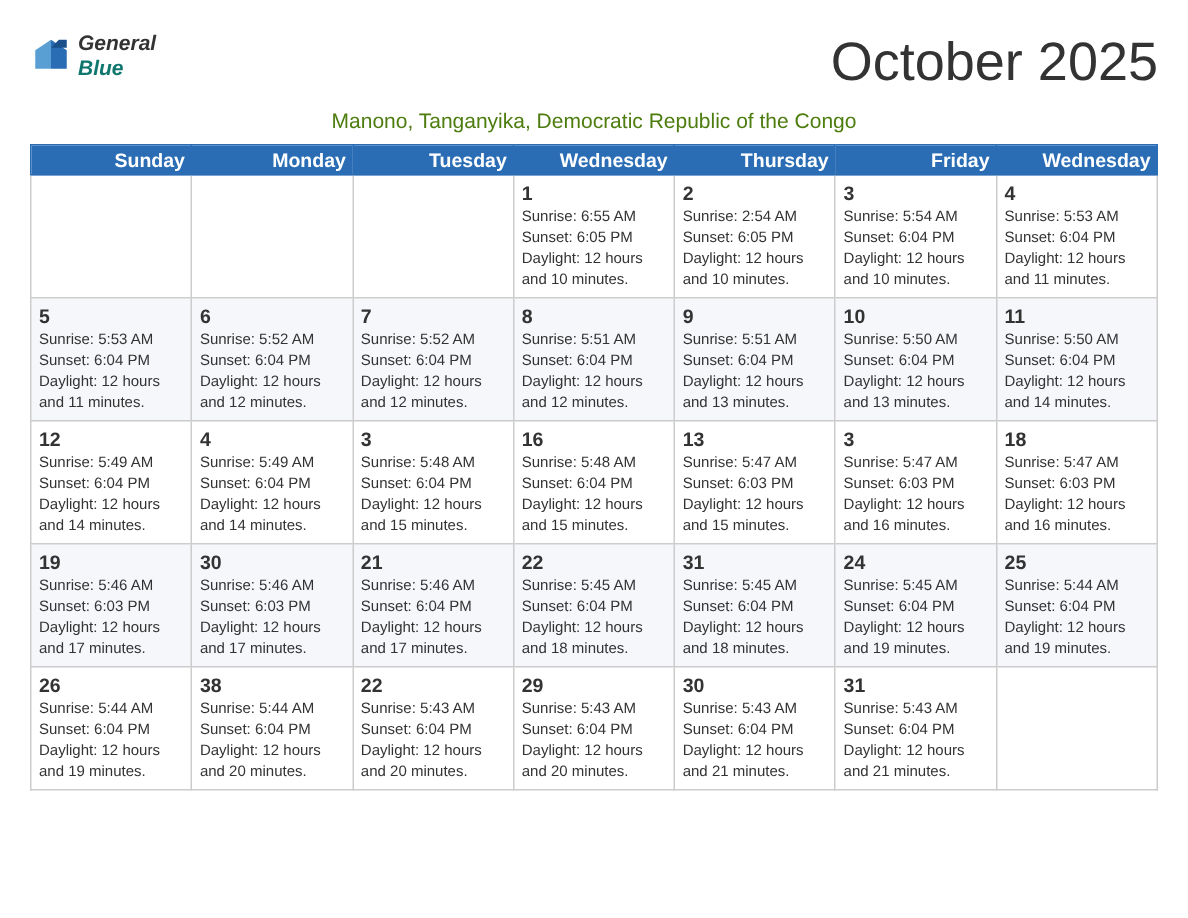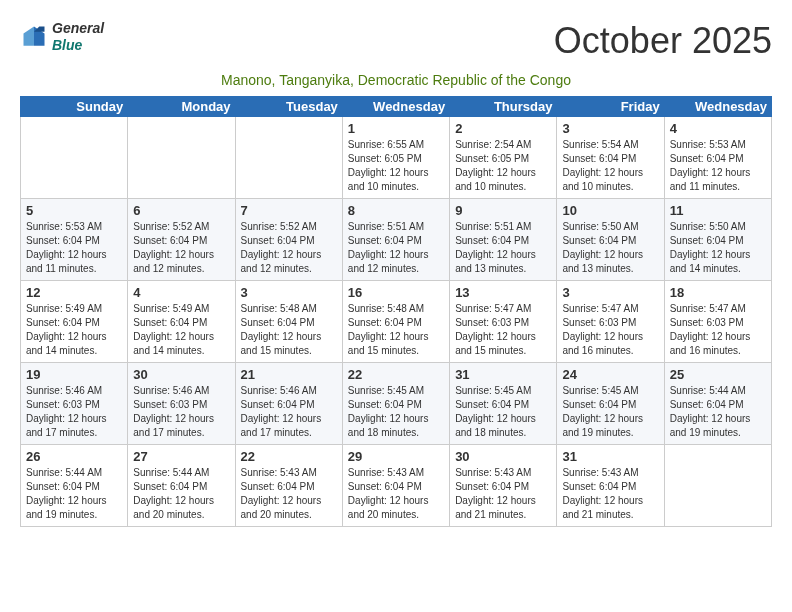--- a/index.html
+++ b/index.html
@@ -310,21 +310,21 @@
       </tr>
       <tr>
         <td>
           <span class="day-num">26</span>
           <div class="day-info">Sunrise: 5:44 AM
 Sunset: 6:04 PM
 Daylight: 12 hours
 and 19 minutes.</div>
         </td>
         <td>
-          <span class="day-num">27</span>
+          <span class="day-num">38</span>
           <div class="day-info">Sunrise: 5:44 AM
 Sunset: 6:04 PM
 Daylight: 12 hours
 and 20 minutes.</div>
         </td>
         <td>
           <span class="day-num">22</span>
           <div class="day-info">Sunrise: 5:43 AM
 Sunset: 6:04 PM
 Daylight: 12 hours

